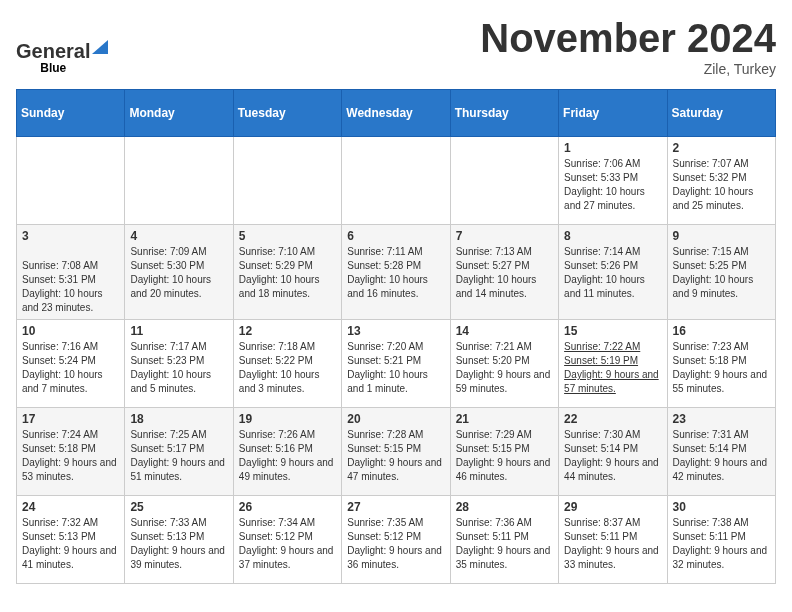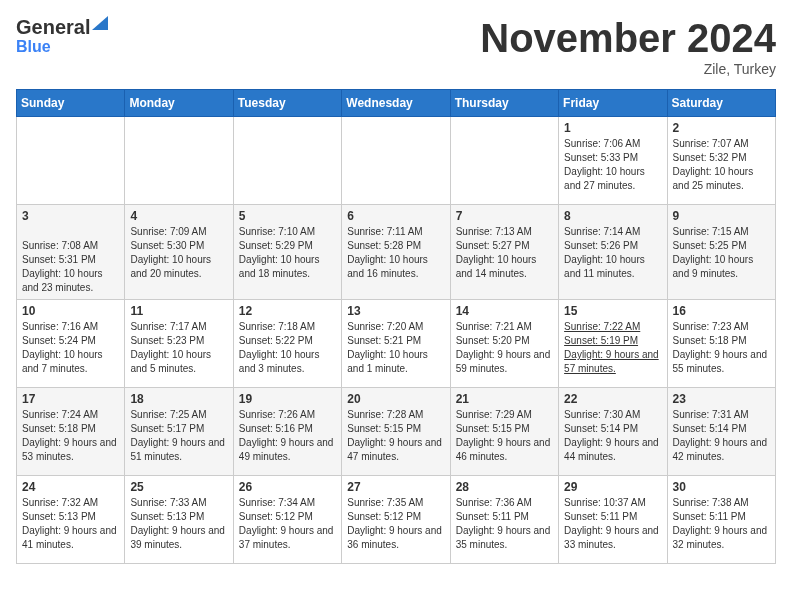--- a/index.html
+++ b/index.html
@@ -36,21 +36,21 @@
     table {
       width: 100%;
       border-collapse: collapse;
       table-layout: fixed;
     }
     thead tr th {
       background-color: #2977c9;
       color: #fff;
       font-size: 12px;
       font-weight: bold;
-      padding: 6px 4px;
+      padding: 16px 4px;
       text-align: left;
       border: 1px solid #1a60b0;
     }
     tbody tr td {
       border: 1px solid #ccc;
       vertical-align: top;
       padding: 4px 5px;
       font-size: 10px;
       color: #333;
       height: 88px;
@@ -74,26 +74,26 @@
       background: #fff;
     }
   </style>
 </head>
 <body>
 
 <div class="header">
   <div class="logo">
     <div style="display:flex; align-items:center;">
       <div style="position:relative;">
-        <div style="font-size:20px; font-weight:bold; color:#333; font-family:Arial; line-height:1.1;">General<span style="display:inline-block; width:0; overflow:visible;">
+        <div style="font-size:20px; font-weight:bold; color:#333; font-family:Arial; line-height:1.1;margin-top:24px;">General<span style="display:inline-block; width:0; overflow:visible;">
           <svg style="position:relative; top:-4px; margin-left:2px;" width="16" height="14" viewBox="0 0 16 14">
             <polygon points="0,14 16,0 16,14" fill="#2977c9"></polygon>
           </svg>
         </span></div>
-        <div style="font-size:16px; font-weight:bold; color:#3b82f6; font-family:Arial; line-height:1.1;">Blue</div>
+        <div style="font-size:12px; font-weight:bold; color:#000000; font-family:Arial; line-height:1.1;text-align:center;">Blue</div>
       </div>
     </div>
   </div>
   <div class="title-block">
     <div class="month-title">November 2024</div>
     <div class="subtitle">Zile, Turkey</div>
   </div>
 </div>
 
 <table>
@@ -286,21 +286,21 @@
 Daylight: 9 hours and 36 minutes.</div>
         </td>
         <td>
           <span class="day-num">28</span>
           <div class="day-info" style="white-space: pre-line;">Sunrise: 7:36 AM
 Sunset: 5:11 PM
 Daylight: 9 hours and 35 minutes.</div>
         </td>
         <td>
           <span class="day-num">29</span>
-          <div class="day-info" style="white-space: pre-line;">Sunrise: 10:37 AM
+          <div class="day-info" style="white-space: pre-line;">Sunrise: 8:37 AM
 Sunset: 5:11 PM
 Daylight: 9 hours and 33 minutes.</div>
         </td>
         <td>
           <span class="day-num">30</span>
           <div class="day-info" style="white-space: pre-line;">Sunrise: 7:38 AM
 Sunset: 5:11 PM
 Daylight: 9 hours and 32 minutes.</div>
         </td>
       </tr>

